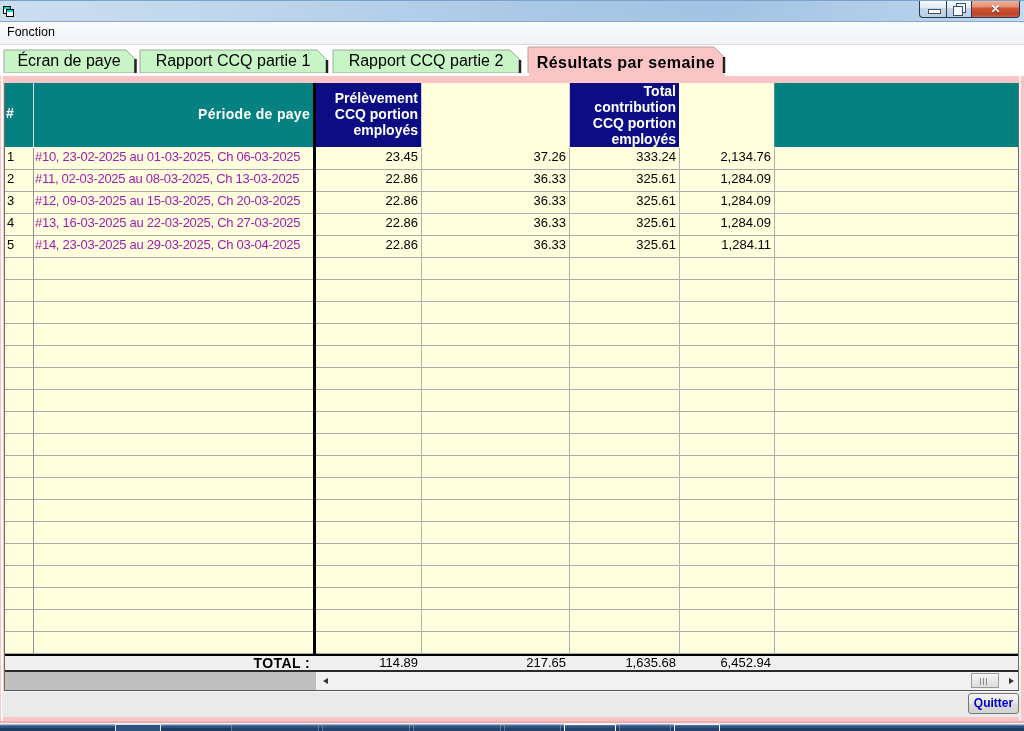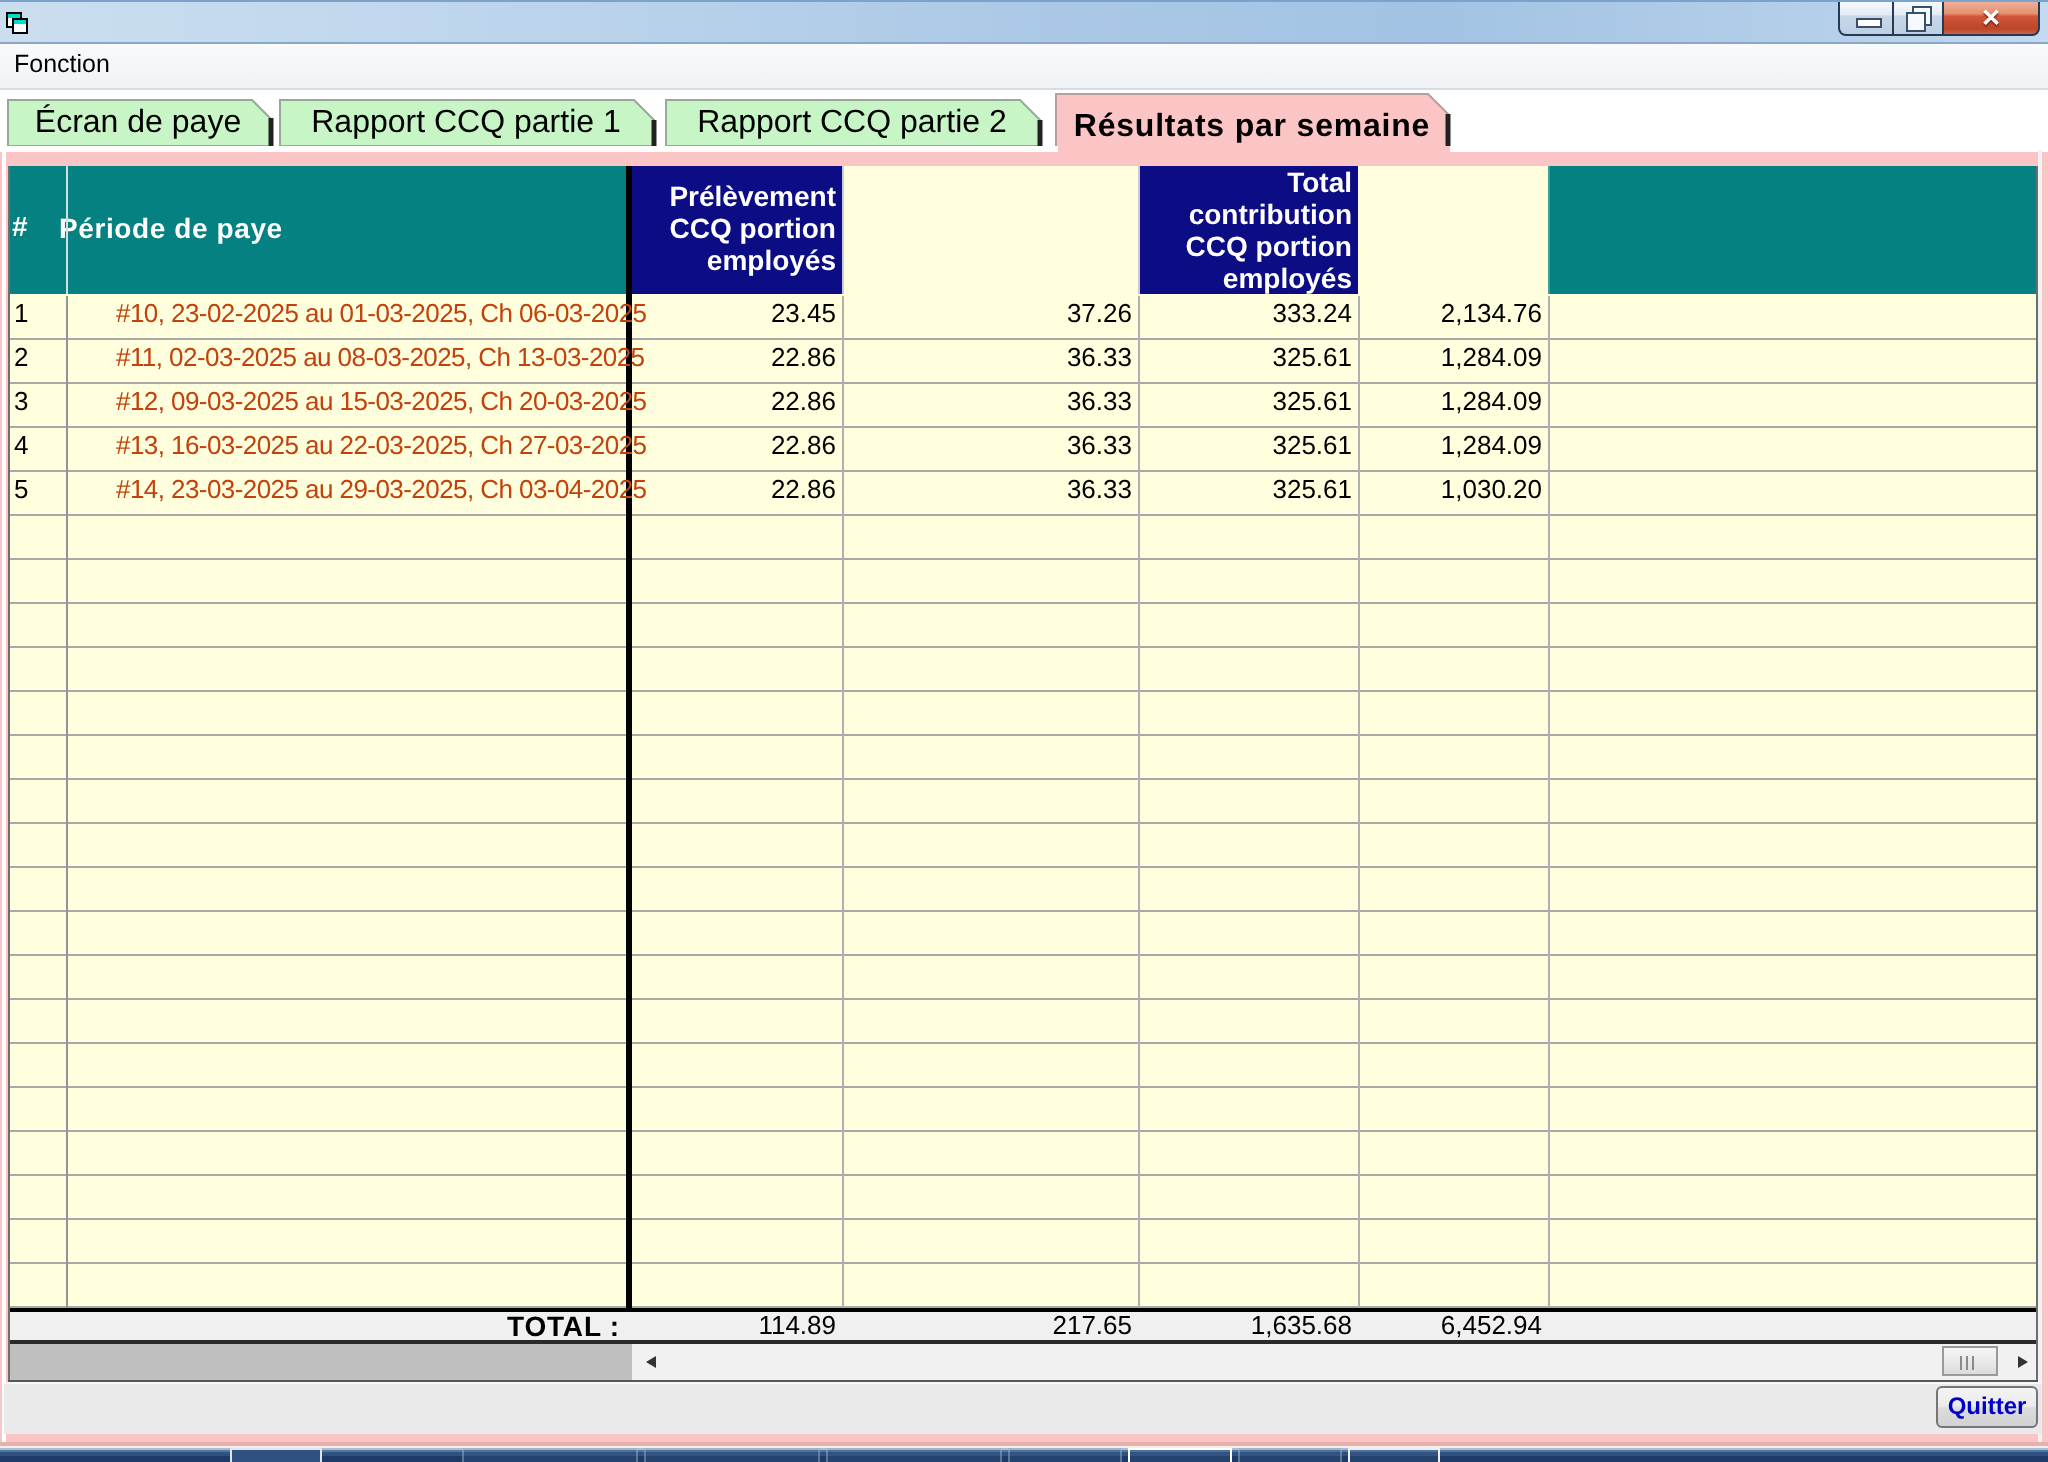--- a/index.html
+++ b/index.html
@@ -45,21 +45,21 @@
 .hc{position:absolute;top:0;height:64.3px;box-sizing:border-box;color:#fff;font-weight:bold;font-size:14px;line-height:16px;}
 .hc .in{position:absolute;right:3px;top:0;width:100%;text-align:right;}
 .teal{background:#068181;}
 .navy{background:#0c0c84;}
 
 #gbody{left:5px;top:147.5px;width:1013px;height:506.5px;
   background:repeating-linear-gradient(to bottom,#ffffdd 0px,#ffffdd 21px,#a9a9a9 21px,#a9a9a9 22px);}
 .vsep{position:absolute;top:147.5px;height:523.5px;width:1px;background:#b0b0b0;}
 #blackline{left:313px;top:83.2px;width:3px;height:589.4px;background:#000;}
 .rownum{position:absolute;left:7px;width:20px;font-size:13px;color:#000;}
-.pertext{position:absolute;left:35px;font-size:13px;letter-spacing:-0.28px;color:#c2410c;white-space:nowrap;margin-left:23px;}
+.pertext{position:absolute;left:35px;font-size:13px;letter-spacing:-0.28px;color:#a21caf;white-space:nowrap;}
 .num{position:absolute;font-size:13px;color:#000;text-align:right;}
 
 #totline{left:5px;top:654px;width:1013px;height:1.6px;background:#000;}
 #totrow{left:5px;top:655.6px;width:1013px;height:14.6px;background:#f0f0f0;}
 #totrow2{left:5px;top:670.4px;width:1013px;height:2px;background:#2a2a2a;}
 
 #hscroll{left:5px;top:672.4px;width:1013px;height:17.6px;background:#f1f1f1;}
 #hs-dead{left:0;top:0;width:311px;height:17.6px;background:#bfbfbf;}
 #grid-bot{left:4px;top:689.5px;width:1015px;height:1.6px;background:#555;}
 .arrow{width:0;height:0;position:absolute;}
@@ -127,21 +127,21 @@
   </div>
 <div class="abs" id="edge-l"></div>
 <div class="abs" id="edge-r"></div>
 
 <div class="abs" id="grid"></div>
 <div class="abs" id="ghead2">
   <div class="hc teal" style="left:5px;width:27.5px;">
       <span style="position:absolute;left:1px;top:22px;">#</span>
     </div>
   <div class="hc teal" style="left:32.5px;width:280.5px;">
-      <div class="in" style="top:23px;text-align:left;letter-spacing:0.3px;">Période de paye</div>
+      <div class="in" style="top:23px;text-align:right;letter-spacing:0.3px;">Période de paye</div>
     </div>
   <div class="hc navy" style="left:316px;width:105px;">
       <div class="in" style="top:7px;">Prélèvement<br>CCQ portion<br>employés</div>
     </div>
   <div class="hc navy" style="left:569px;width:110px;">
       <div class="in" style="top:0px;">Total<br>contribution<br>CCQ portion<br>employés</div>
     </div>
   <div class="hc teal" style="left:774px;width:244px;"></div>
 </div>
 <div class="abs" id="gbody"></div>
@@ -178,21 +178,21 @@
 <div class="abs pertext" style="top:215px;">#13, 16-03-2025 au 22-03-2025, Ch 27-03-2025</div>
 <div class="abs num" style="left:318px;top:215px;width:100px;">22.86</div>
 <div class="abs num" style="left:466px;top:215px;width:100px;">36.33</div>
 <div class="abs num" style="left:576px;top:215px;width:100px;">325.61</div>
 <div class="abs num" style="left:671px;top:215px;width:100px;">1,284.09</div>
 <div class="abs rownum" style="top:237px;">5</div>
 <div class="abs pertext" style="top:237px;">#14, 23-03-2025 au 29-03-2025, Ch 03-04-2025</div>
 <div class="abs num" style="left:318px;top:237px;width:100px;">22.86</div>
 <div class="abs num" style="left:466px;top:237px;width:100px;">36.33</div>
 <div class="abs num" style="left:576px;top:237px;width:100px;">325.61</div>
-<div class="abs num" style="left:671px;top:237px;width:100px;">1,030.20</div>
+<div class="abs num" style="left:671px;top:237px;width:100px;">1,284.11</div>
 
 <div class="abs" id="totline"></div>
 <div class="abs" id="totrow"></div>
 <div class="abs" id="totrow2"></div>
 <div class="abs num" style="left:200px;top:655px;width:110px;font-weight:bold;font-size:14px;letter-spacing:0.4px;">TOTAL :</div>
 <div class="abs num" style="left:318px;top:655px;width:100px;">114.89</div>
 <div class="abs num" style="left:466px;top:655px;width:100px;">217.65</div>
 <div class="abs num" style="left:576px;top:655px;width:100px;">1,635.68</div>
 <div class="abs num" style="left:671px;top:655px;width:100px;">6,452.94</div>
 

